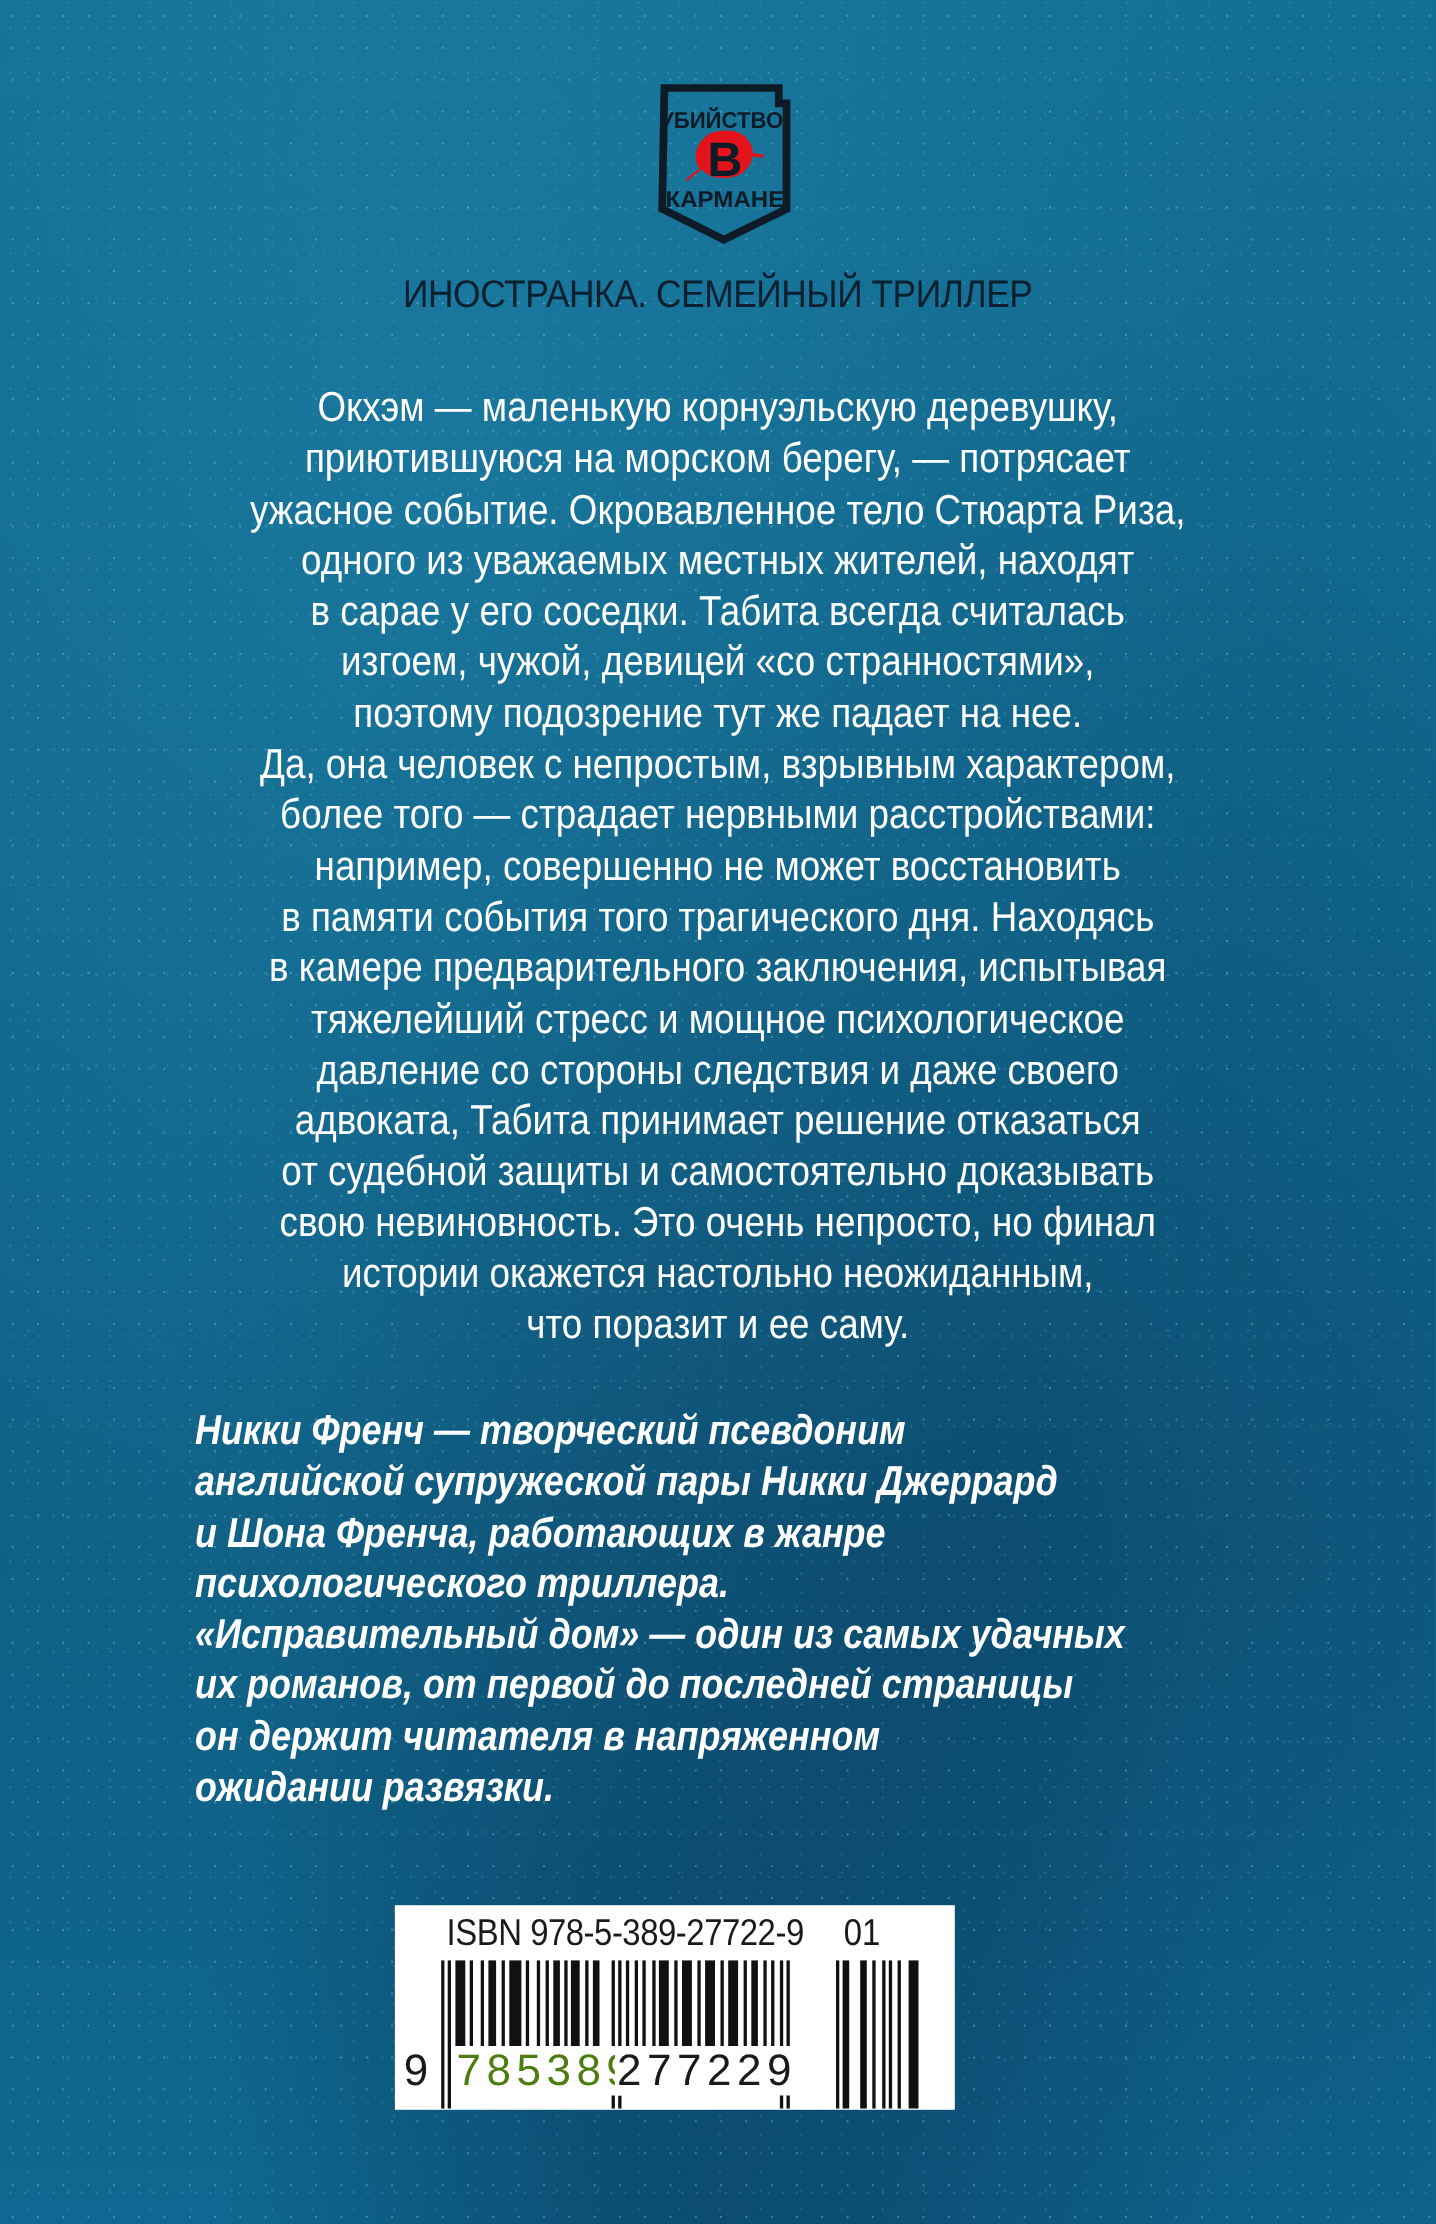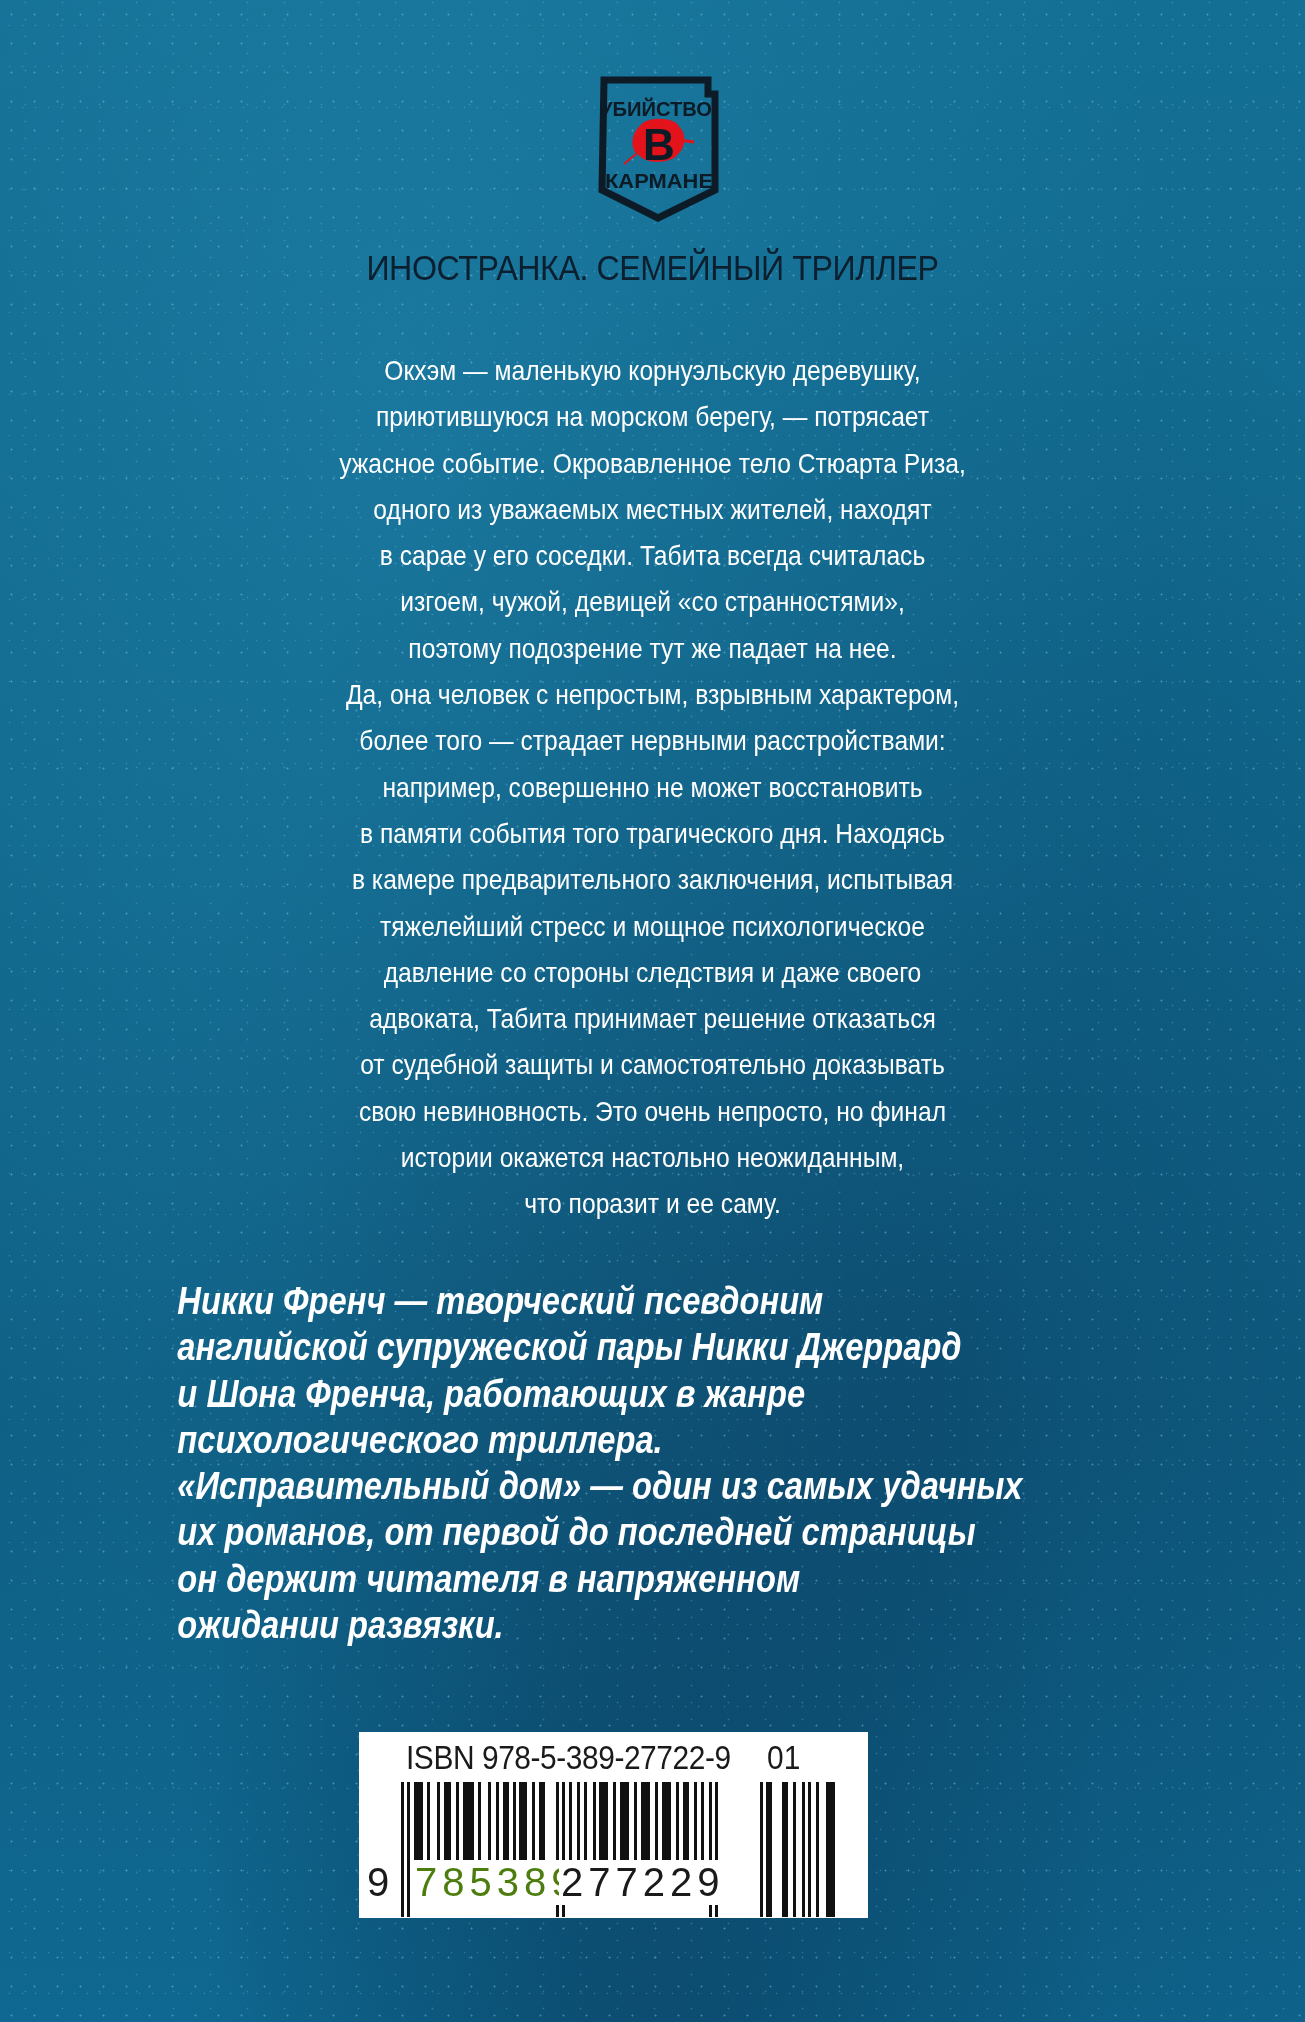--- a/index.html
+++ b/index.html
@@ -31,21 +31,21 @@
   .series {
     position: absolute; top: 248px; left: 0; width: 1305px; text-align: center;
     font-family: "Liberation Sans", sans-serif;
     font-size: 35px; color: #0c1f2e; letter-spacing: -0.5px;
     transform: scaleX(0.92);
   }
   .synopsis {
     position: absolute; top: 348px; left: 100px; width: 1105px;
     text-align: center; color: #ffffff;
     font-family: "Liberation Sans", sans-serif;
-    font-size: 28px; line-height: 46.3px;
+    font-size: 38px; line-height: 46.3px;
   }
   .synopsis .line { display: block; white-space: nowrap; transform: scaleX(0.88); }
   .about {
     position: absolute; top: 1278px; left: 100px; width: 1105px;
     text-align: left; color: #ffffff;
     font-family: "Liberation Sans", sans-serif;
     font-weight: bold; font-style: italic;
     font-size: 38px; line-height: 46.3px;
   }
   .about .line { display: block; white-space: nowrap; transform: scaleX(0.86); }

